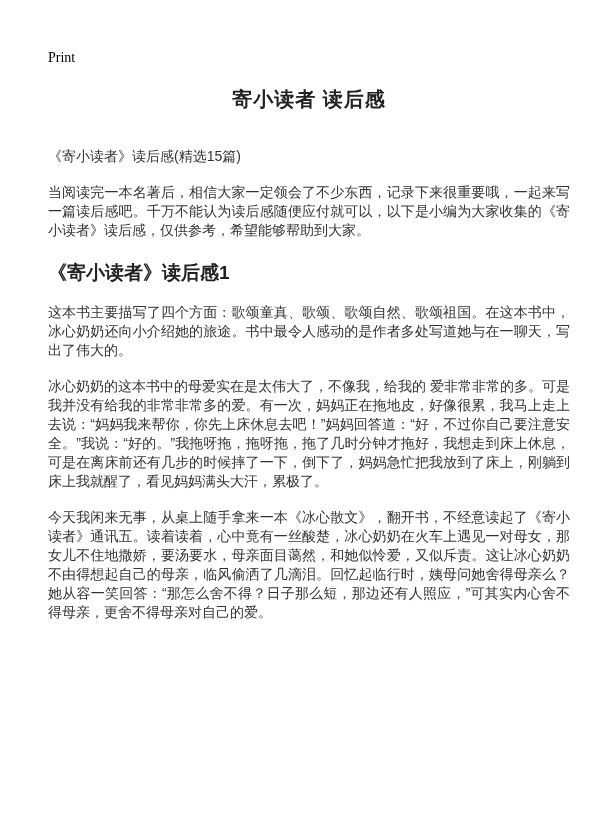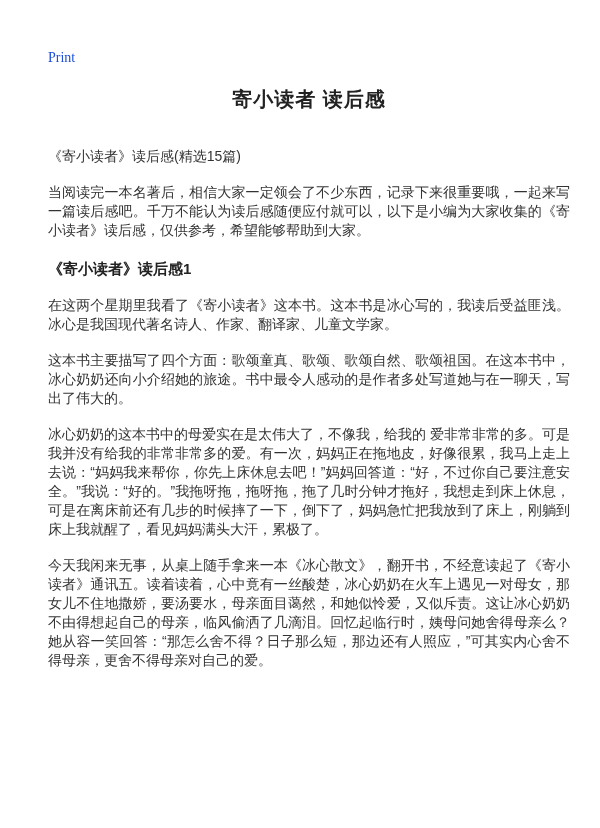--- a/index.html
+++ b/index.html
@@ -10,21 +10,21 @@
     font-family: "Liberation Sans", sans-serif;
     color: #333333;
     overflow: hidden;
   }
   .page {
     padding: 48px 30px 20px 48px;
   }
   .print-link {
     font-family: "Liberation Serif", serif;
     font-size: 14px;
-    color: #1d4ed8;
+    color: #000000;
     margin-bottom: 16px;
     display: inline-block;
     cursor: pointer;
   }
   .doc-title {
     font-size: 20px;
     font-weight: bold;
     color: #222222;
     text-align: center;
     margin: 4px 0 34px 0;
@@ -34,42 +34,41 @@
     font-size: 14px;
     line-height: 19px;
     color: #333333;
     text-align: justify;
     word-break: break-all;
     line-break: anywhere;
     margin-bottom: 14px;
     margin-top: 17px;
   }
   .section-heading {
-    font-size: 15px;
+    font-size: 19px;
     font-weight: bold;
     color: #222222;
     margin: 20px 0 16px 0;
   }
 </style>
 </head>
 <body>
 
 <div class="page">
 
   <span class="print-link">Print</span>
 
   <h1 class="doc-title">寄小读者 读后感</h1>
 
   <p class="para">《寄小读者》读后感(精选15篇)</p>
 
   <p class="para">当阅读完一本名著后，相信大家一定领会了不少东西，记录下来很重要哦，一起来写一篇读后感吧。千万不能认为读后感随便应付就可以，以下是小编为大家收集的《寄小读者》读后感，仅供参考，希望能够帮助到大家。</p>
 
   <h2 class="section-heading">《寄小读者》读后感1</h2>
 
-  <p class="para">在这两个星期里我看了《寄小读者》这本书。这本书是冰心写的，我读后受益匪浅。冰心是我国现代著名诗人、作家、翻译家、儿童文学家。</p>
 
   <p class="para">这本书主要描写了四个方面：歌颂童真、歌颂、歌颂自然、歌颂祖国。在这本书中，冰心奶奶还向小介绍她的旅途。书中最令人感动的是作者多处写道她与在一聊天，写出了伟大的。</p>
 
   <p class="para">冰心奶奶的这本书中的母爱实在是太伟大了，不像我，给我的 爱非常非常的多。可是我并没有给我的非常非常多的爱。有一次，妈妈正在拖地皮，好像很累，我马上走上去说：“妈妈我来帮你，你先上床休息去吧！”妈妈回答道：“好，不过你自己要注意安全。”我说：“好的。”我拖呀拖，拖呀拖，拖了几时分钟才拖好，我想走到床上休息，可是在离床前还有几步的时候摔了一下，倒下了，妈妈急忙把我放到了床上，刚躺到床上我就醒了，看见妈妈满头大汗，累极了。</p>
 
 
 
   <p class="para">今天我闲来无事，从桌上随手拿来一本《冰心散文》，翻开书，不经意读起了《寄小读者》通讯五。读着读着，心中竟有一丝酸楚，冰心奶奶在火车上遇见一对母女，那女儿不住地撒娇，要汤要水，母亲面目蔼然，和她似怜爱，又似斥责。这让冰心奶奶不由得想起自己的母亲，临风偷洒了几滴泪。回忆起临行时，姨母问她舍得母亲么？她从容一笑回答：“那怎么舍不得？日子那么短，那边还有人照应，”可其实内心舍不得母亲，更舍不得母亲对自己的爱。</p>
 
 

